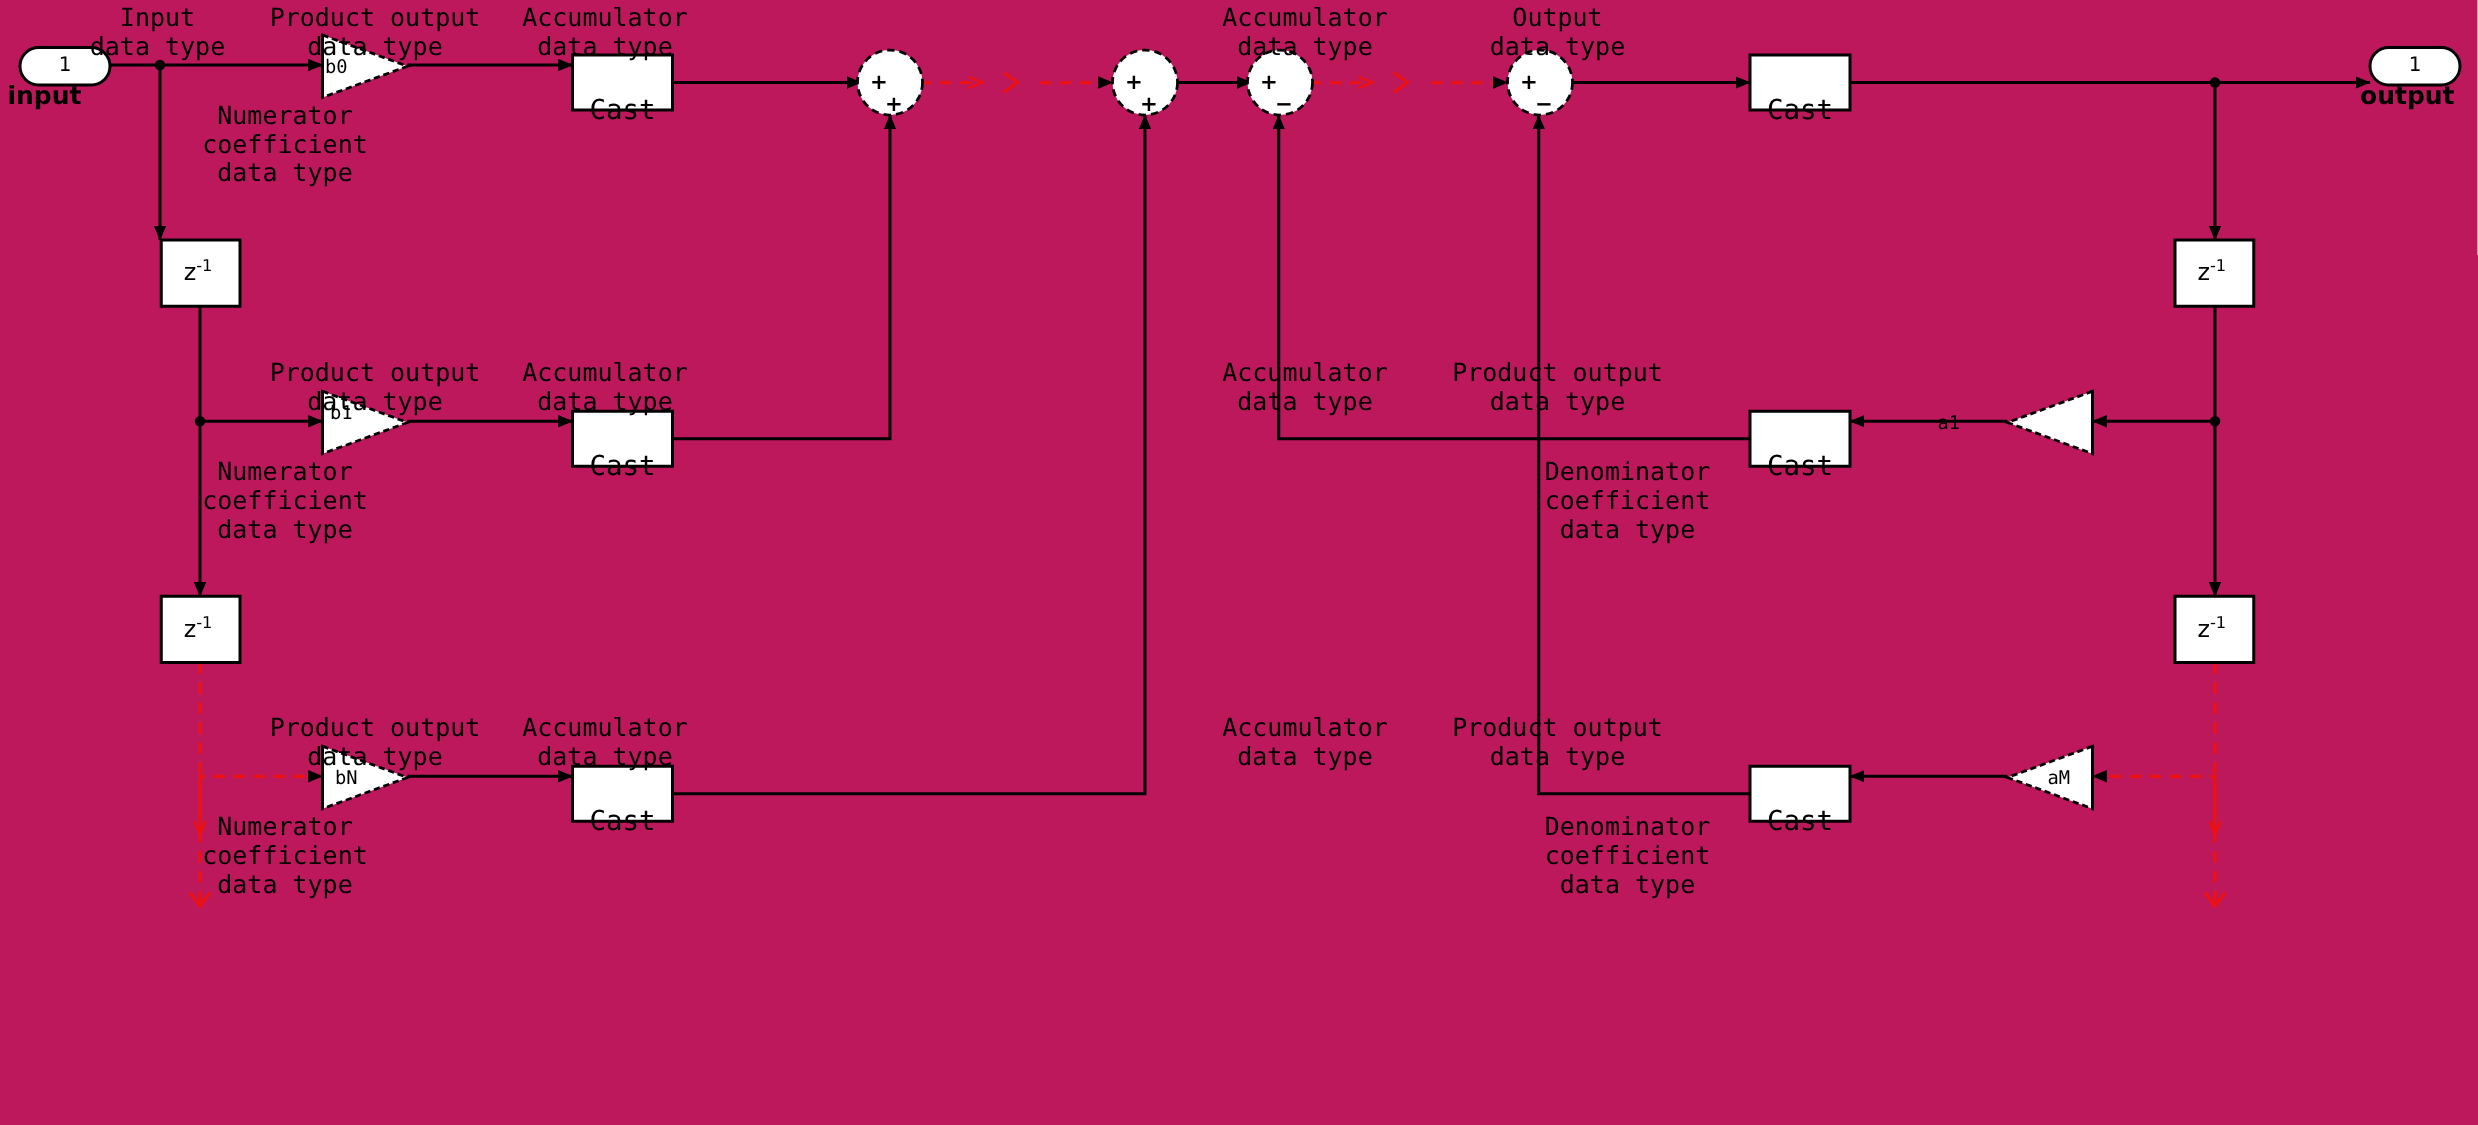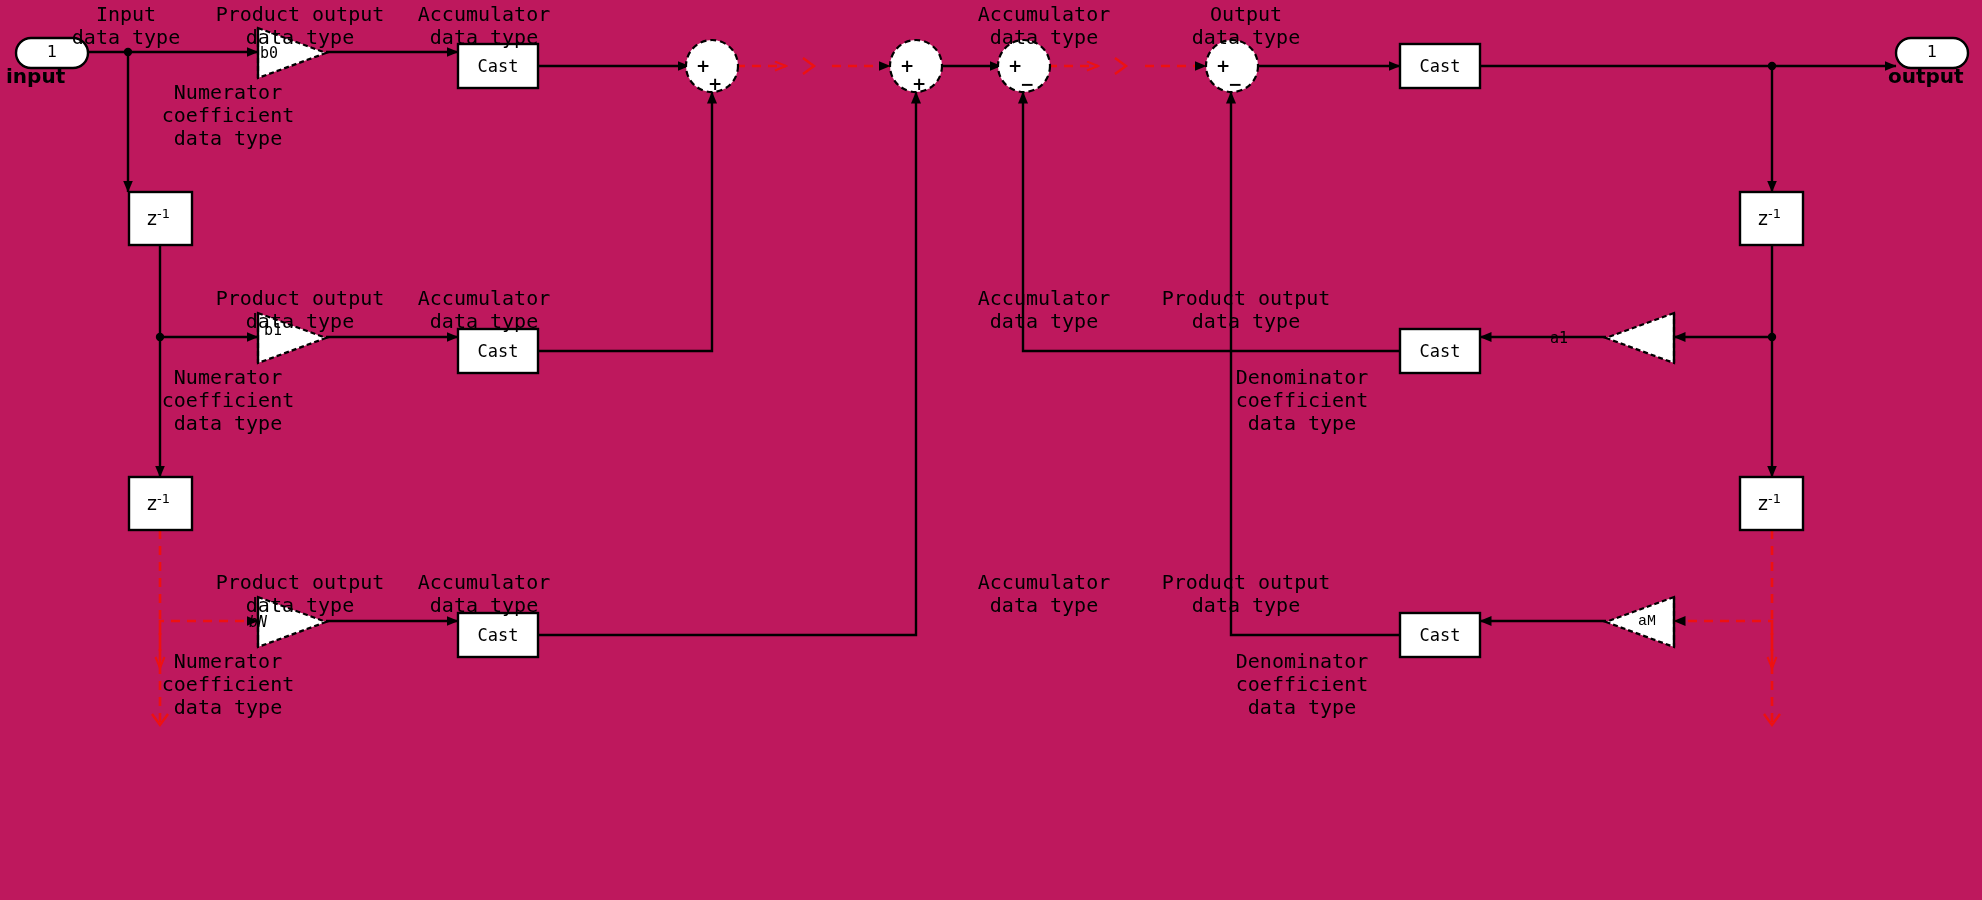--- a/index.html
+++ b/index.html
@@ -6,21 +6,21 @@
   html,body{margin:0;padding:0;background:#ffffff;}
   body{font-family:"DejaVu Sans Mono","Liberation Mono",monospace;}
   #stage{position:relative;width:1982px;height:900px;background:#be185d;overflow:hidden;}
   #svgroot{position:absolute;left:0;top:0;width:1982px;height:900px;}
   .lbl{position:absolute;font-family:"DejaVu Sans Mono","Liberation Mono",monospace;
        font-size:20px;line-height:23px;color:#000;white-space:pre;text-align:center;
        letter-spacing:0px;}
   .portlbl{position:absolute;font-family:"DejaVu Sans","Liberation Sans",sans-serif;
        font-size:20px;font-weight:bold;color:#000;white-space:pre;}
   .blktxt{position:absolute;font-family:"DejaVu Sans Mono","Liberation Mono",monospace;
-       font-size:17px;color:#000;white-space:pre;text-align:center;}
+       font-size:22px;color:#000;white-space:pre;text-align:center;margin-top:20px;}
   .gaintxt{position:absolute;font-family:"DejaVu Sans Mono","Liberation Mono",monospace;
        font-size:15px;color:#000;white-space:pre;}
   .porttxt{position:absolute;font-family:"DejaVu Sans","Liberation Sans",sans-serif;
        font-size:16px;color:#000;white-space:pre;text-align:center;}
   .dlytxt{position:absolute;font-family:"DejaVu Sans","Liberation Sans",sans-serif;
        font-size:19px;color:#000;white-space:pre;text-align:right;}
   .dlytxt sup{font-size:13px;}
   .signtxt{position:absolute;font-family:"DejaVu Sans","Liberation Sans",sans-serif;
        font-size:17px;font-weight:bold;color:#000;line-height:1;}
 </style>
@@ -208,23 +208,23 @@
     <div class="blktxt" style="left:458px;top:341px;width:80px;">Cast</div>
     <div class="blktxt" style="left:458px;top:625px;width:80px;">Cast</div>
     <div class="blktxt" style="left:1400px;top:341px;width:80px;">Cast</div>
     <div class="blktxt" style="left:1400px;top:625px;width:80px;">Cast</div>
     <div class="blktxt" style="left:1400px;top:56px;width:80px;">Cast</div>
   </div>
 
   <div>
     <div class="gaintxt" style="left:260px;top:44px;">b0</div>
     <div class="gaintxt" style="left:264px;top:321px;">b1</div>
-    <div class="gaintxt" style="left:249px;top:613px;font-style:italic;">bN</div>
+    <div class="gaintxt" style="left:268px;top:613px;">bN</div>
     <div class="gaintxt" style="left:1550px;top:329px;">a1</div>
-    <div class="gaintxt" style="left:1638px;top:613px;font-family:Liberation Mono, monospace;">aM</div>
+    <div class="gaintxt" style="left:1638px;top:613px;">aM</div>
   </div>
 
   <div>
     <div class="dlytxt" style="left:147px;top:206px;"><span>z</span><sup>-1</sup></div>
     <div class="dlytxt" style="left:147px;top:491px;"><span>z</span><sup>-1</sup></div>
     <div class="dlytxt" style="left:1758px;top:206px;"><span>z</span><sup>-1</sup></div>
     <div class="dlytxt" style="left:1758px;top:491px;"><span>z</span><sup>-1</sup></div>
   </div>
 
   <div>

